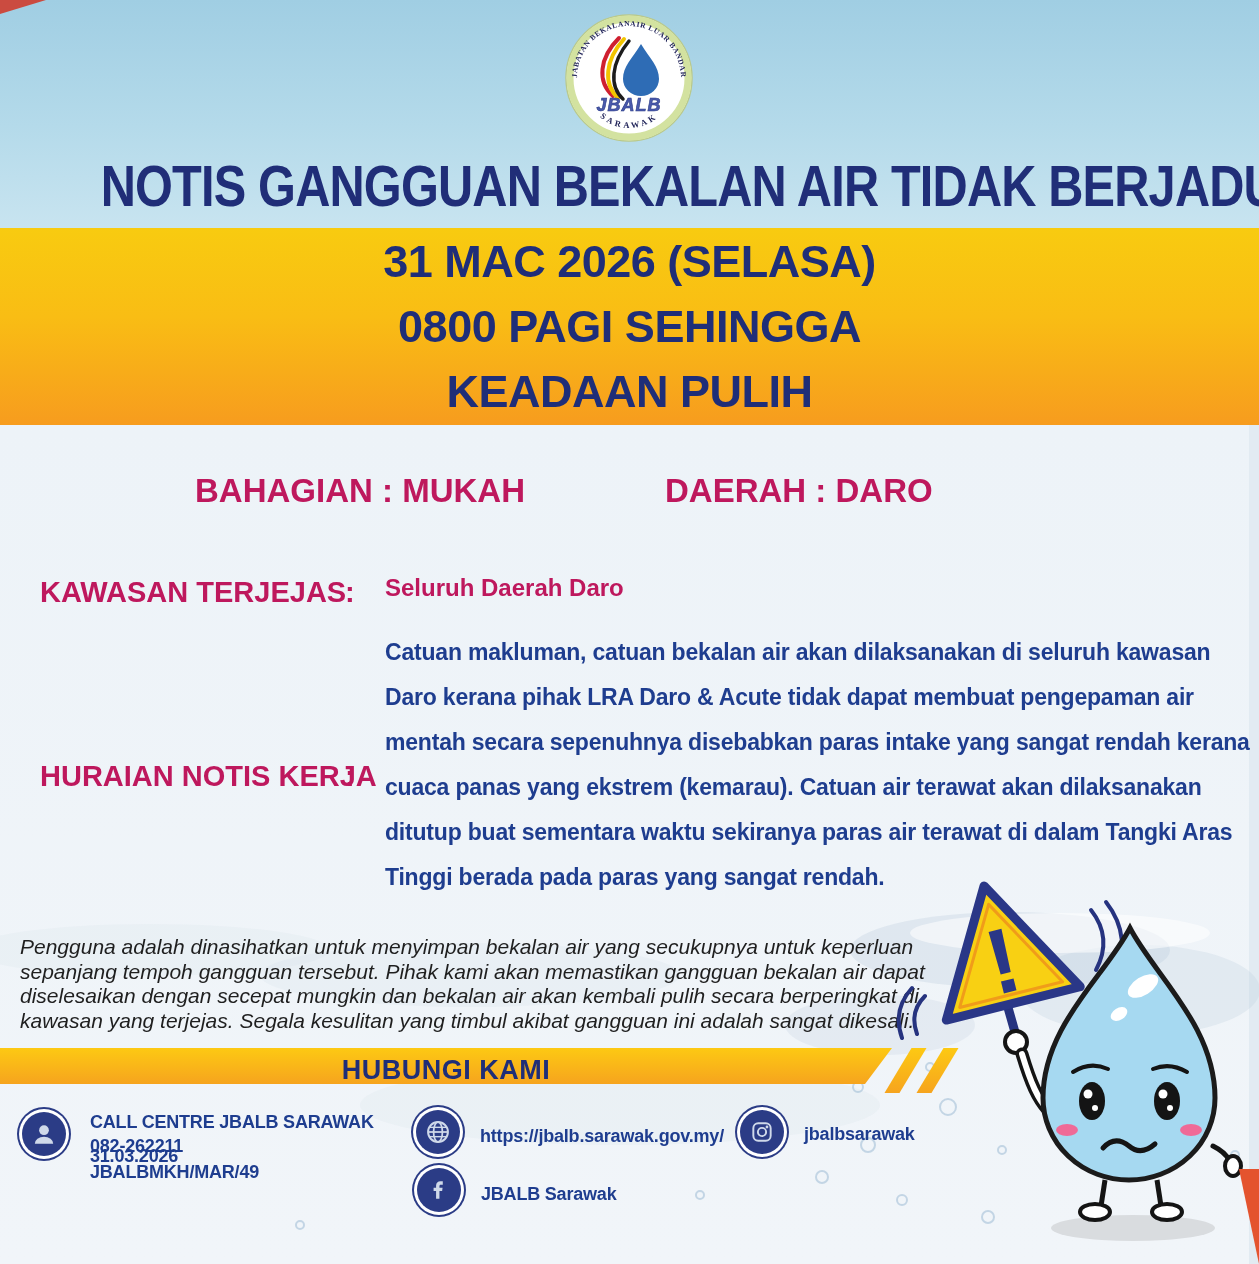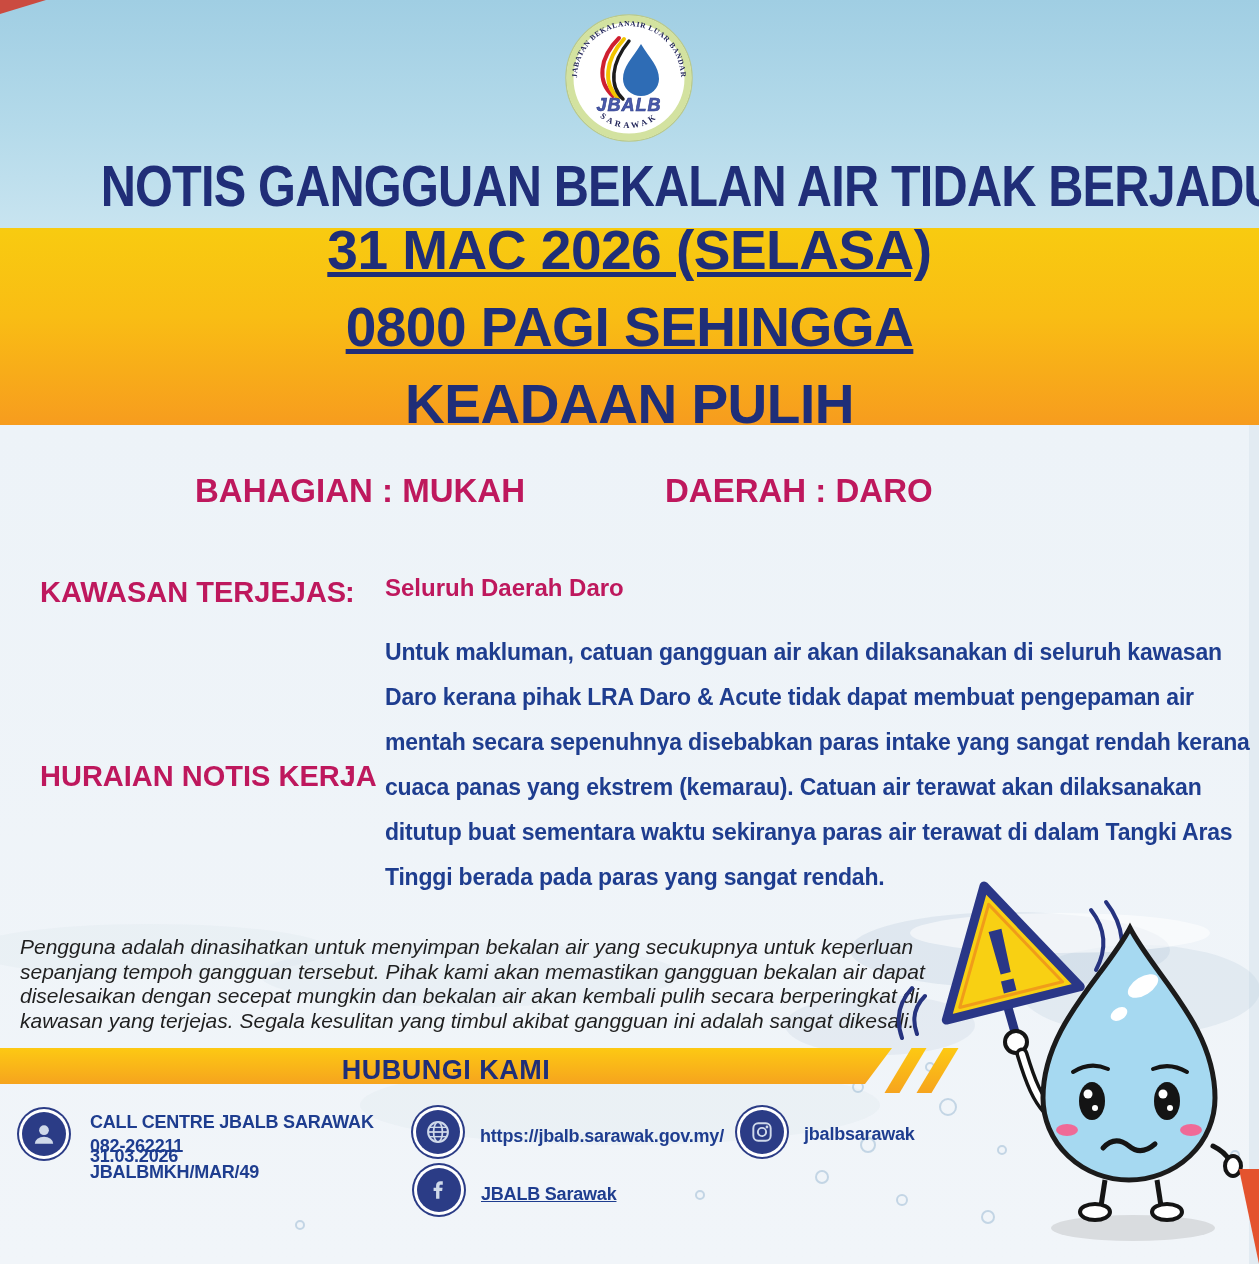--- a/index.html
+++ b/index.html
@@ -13,21 +13,21 @@
 
   
   .main-title{left:0;top:146px;width:1259px;height:80px;line-height:80px;text-align:center;
      font-size:58px;font-weight:bold;color:#202e78;white-space:nowrap;
      transform:scaleX(.84);transform-origin:50% 50%;letter-spacing:-1px;}
 
   
   .banner{left:0;top:228px;width:1259px;height:197px;
      background:linear-gradient(180deg,#f8cb10 0%,#f9bd14 45%,#f79c1e 100%);
      display:flex;flex-direction:column;align-items:center;justify-content:center;gap:13px;}
-  .banner div{font-size:55px;font-weight:bold;color:#1f2e78;letter-spacing:-.5px;text-decoration:underline;}
+  .banner div{font-size:45px;font-weight:bold;color:#1f2e78;letter-spacing:-.5px;}
 
   
   .body-bg{left:0;top:425px;width:1259px;height:839px;
      background:linear-gradient(180deg,#edf3f8 0%,#f1f5f9 100%);}
   .right-edge{left:1249px;top:425px;width:10px;height:839px;background:#e2ebf2;}
 
   .navy{color:#be185d;font-weight:bold;}
   .region-b{left:195px;top:472px;font-size:33px;}
   .region-d{left:665px;top:472px;font-size:33px;}
 
@@ -136,21 +136,21 @@
   <div class="abs navy region-b">BAHAGIAN : MUKAH</div>
   <div class="abs navy region-d">DAERAH : DARO</div>
 
   <div class="abs navy k-label">KAWASAN TERJEJAS</div>
   <div class="abs navy k-colon">:</div>
   <div class="abs navy k-value">Seluruh Daerah Daro</div>
 
   <div class="abs navy h-label">HURAIAN NOTIS KERJA</div>
   <div class="abs navy h-colon">:</div>
   <div class="abs h-par">
-    <div>Untuk makluman, catuan gangguan air akan dilaksanakan di seluruh kawasan</div>
+    <div>Catuan makluman, catuan bekalan air akan dilaksanakan di seluruh kawasan</div>
     <div>Daro kerana pihak LRA Daro &amp; Acute  tidak dapat membuat pengepaman air</div>
     <div>mentah secara sepenuhnya disebabkan paras intake yang sangat rendah kerana</div>
     <div>cuaca panas yang ekstrem (kemarau). Catuan air terawat akan dilaksanakan</div>
     <div>ditutup buat sementara waktu sekiranya paras air terawat di dalam Tangki Aras</div>
     <div>Tinggi berada pada paras yang sangat rendah.</div>
   </div>
 
   <div class="abs advisory">
     <div>Pengguna adalah dinasihatkan untuk menyimpan bekalan air yang secukupnya untuk keperluan</div>
     <div>sepanjang tempoh gangguan tersebut. Pihak kami akan memastikan gangguan bekalan air dapat</div>
@@ -182,21 +182,21 @@
       <line x1="4.5" y1="16" x2="19.5" y2="16" stroke="#cfd9ea" stroke-width="1.2"></line>
     </svg>
   </div>
   <div class="ct" style="left:480px;top:1126px;">https://jbalb.sarawak.gov.my/</div>
 
   <div class="cicon" style="left:417px;top:1168px;">
     <svg width="26" height="26" viewBox="0 0 24 24">
       <path d="M15.5,4 h-2.2 c-2.4,0 -4,1.6 -4,4.1 V10 H7 v3 h2.3 v7 h3.1 v-7 h2.5 l.4,-3 h-2.9 V8.4 c0,-.8 .5,-1.3 1.2,-1.3 h1.9 Z" fill="#cfd9ea"></path>
     </svg>
   </div>
-  <div class="ct" style="left:481px;top:1184px;text-decoration:underline;">JBALB Sarawak</div>
+  <div class="ct" style="left:481px;top:1184px;">JBALB Sarawak</div>
 
   <div class="cicon" style="left:740px;top:1110px;">
     <svg width="26" height="26" viewBox="0 0 24 24">
       <rect x="4" y="4" width="16" height="16" rx="4.5" stroke="#cfd9ea" stroke-width="1.8" fill="none"></rect>
       <circle cx="12" cy="12" r="3.8" stroke="#cfd9ea" stroke-width="1.8" fill="none"></circle>
       <circle cx="16.6" cy="7.4" r="1.3" fill="#cfd9ea"></circle>
     </svg>
   </div>
   <div class="ct" style="left:804px;top:1124px;">jbalbsarawak</div>
 

